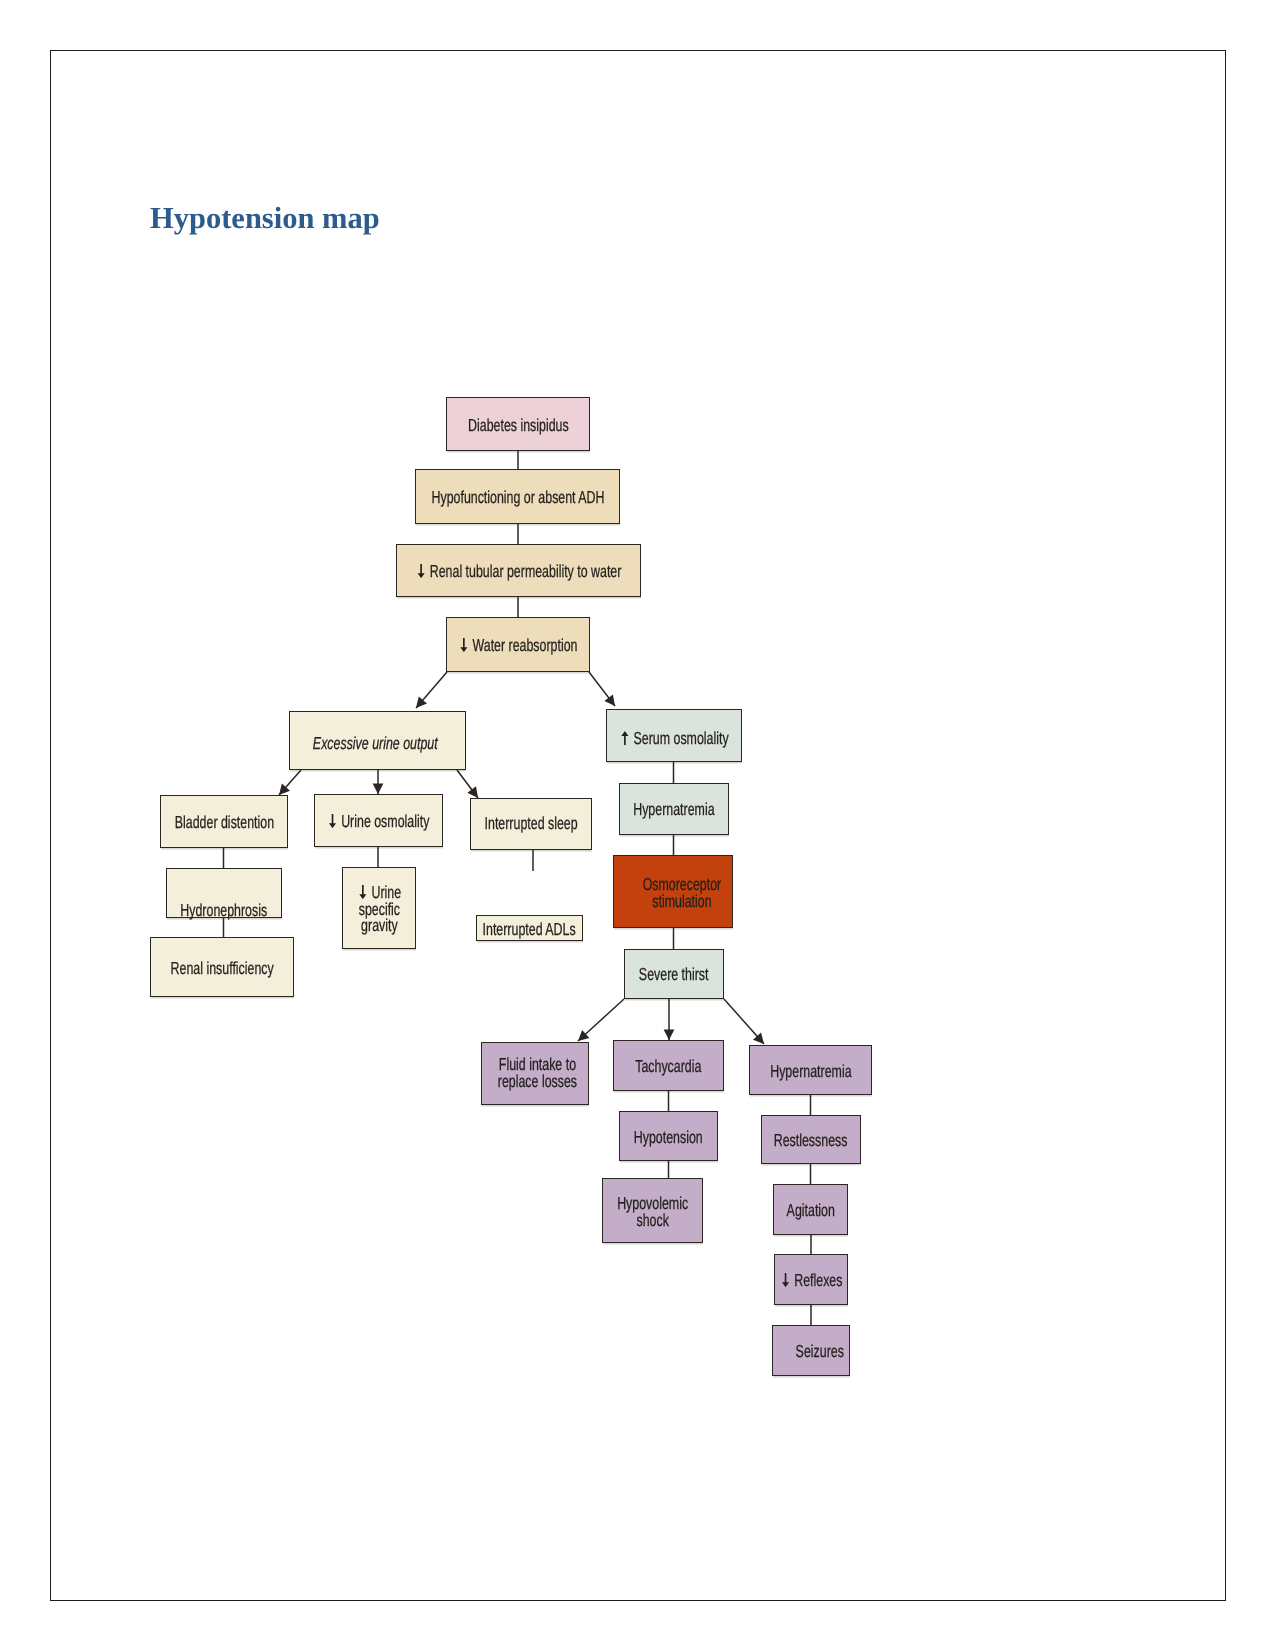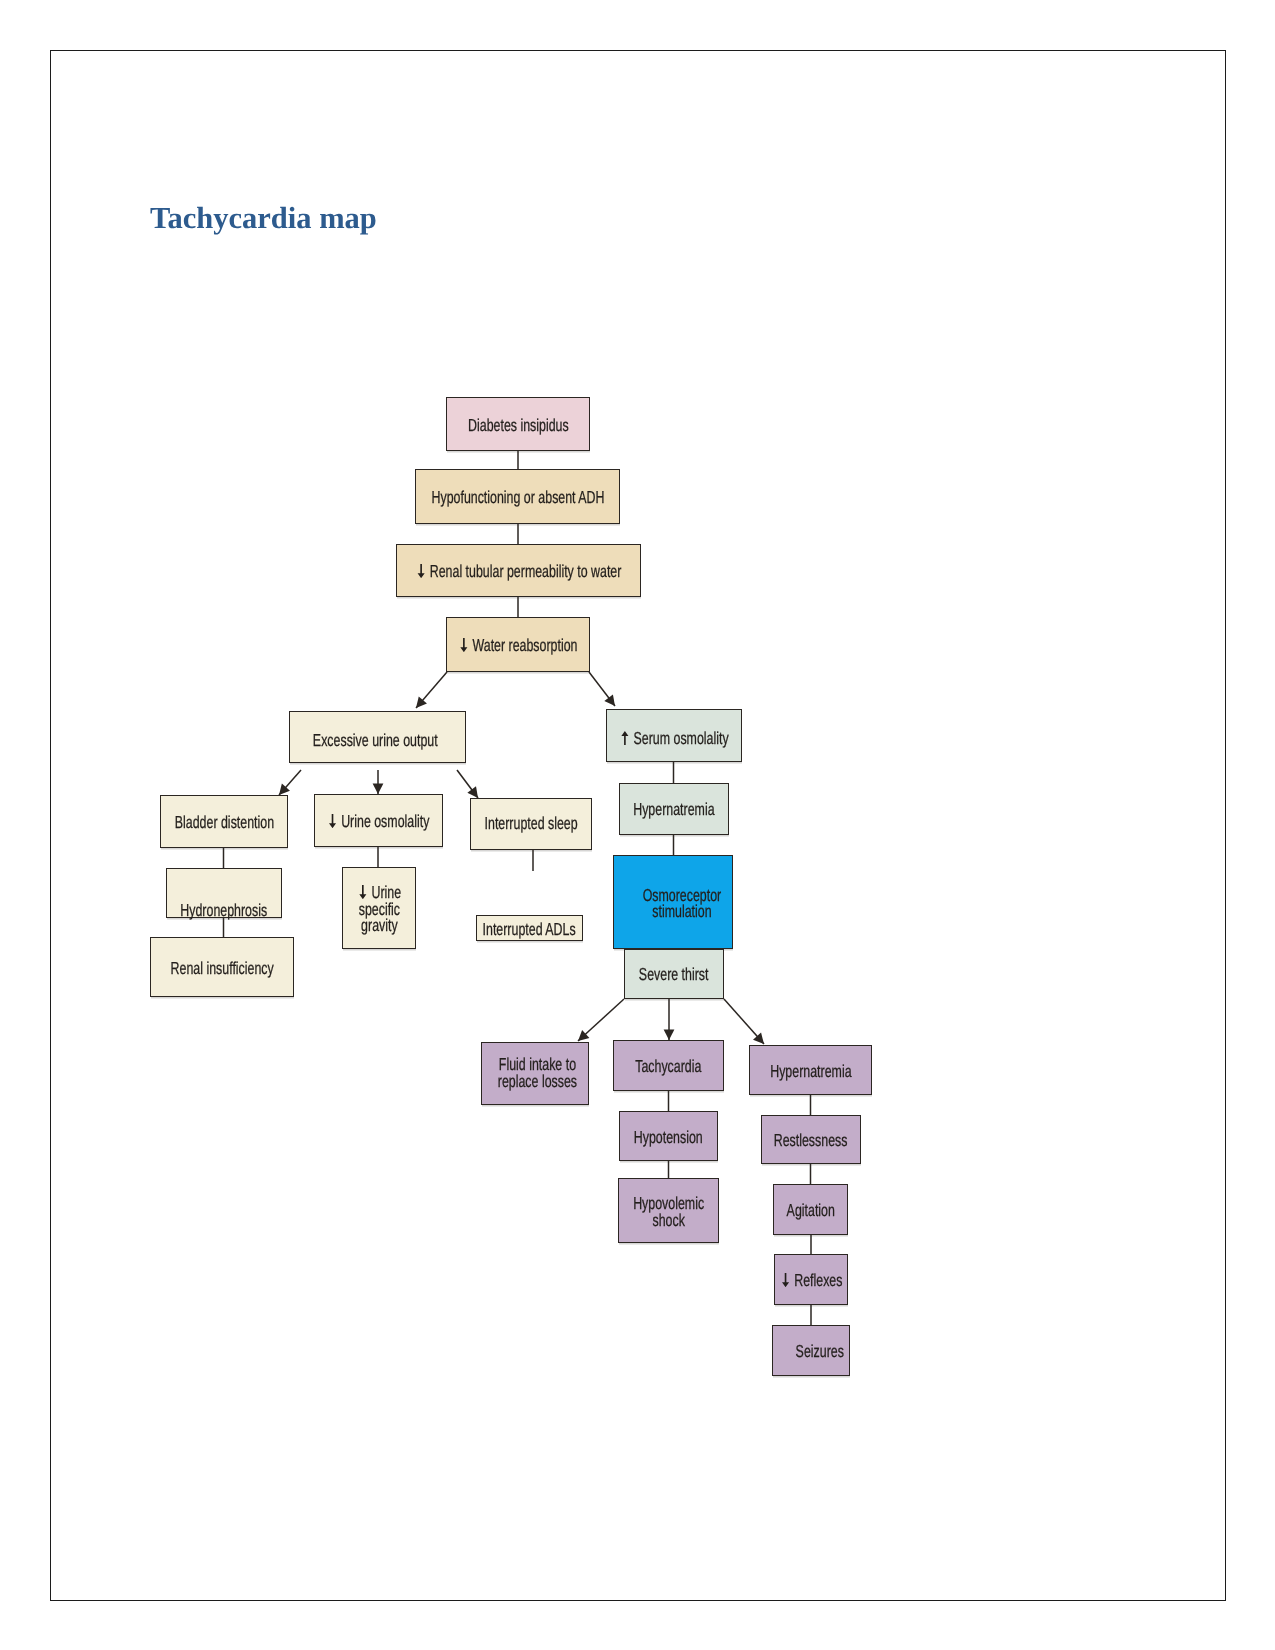--- a/index.html
+++ b/index.html
@@ -12,21 +12,21 @@
   .node{position:absolute;box-sizing:border-box;border:1.6px solid #2b2622;display:flex;align-items:center;justify-content:center;box-shadow:0.5px 2px 0 -0.5px rgba(70,64,58,0.22);}
   .node .lbl{display:inline-block;transform:translateY(1.1px) scaleX(0.715);transform-origin:center center;white-space:pre;text-align:center;backface-visibility:hidden;font-size:17.35px;line-height:16.5px;color:#231f1c;-webkit-text-stroke:0.28px #231f1c;}
   svg.links{position:absolute;left:0;top:0;width:1275px;height:1650px;pointer-events:none;}
   svg.arrow-glyph{display:inline-block;vertical-align:baseline;margin-bottom:-0.6px;}
 </style>
 </head>
 <body>
 
 <div id="page" style="background: rgb(255, 255, 255);">
   <div id="page-border" style="border-color: rgb(28, 28, 28);"></div>
-  <div id="title" style="color: rgb(45, 91, 142);">Tachycardia map</div>
+  <div id="title" style="color: rgb(45, 91, 142);">Hypotension map</div>
   <div id="diagram">
     <svg class="links" id="links" viewBox="0 0 1275 1650">
         <line x1="518" y1="451" x2="518" y2="469" stroke="#2b2622" stroke-width="1.5"></line>
         <line x1="518" y1="524" x2="518" y2="544" stroke="#2b2622" stroke-width="1.5"></line>
         <line x1="518" y1="597" x2="518" y2="617" stroke="#2b2622" stroke-width="1.5"></line>
         <line x1="447" y1="672" x2="416" y2="708" stroke="#2b2622" stroke-width="1.5"></line>
         <polygon points="416.00,708.00 418.76,696.52 426.94,703.57" fill="#2b2622"></polygon>
         <line x1="589" y1="672" x2="615" y2="706" stroke="#2b2622" stroke-width="1.5"></line>
         <polygon points="615.00,706.00 604.33,700.94 612.91,694.38" fill="#2b2622"></polygon>
         <line x1="301" y1="770" x2="279" y2="795" stroke="#2b2622" stroke-width="1.5"></line>
@@ -64,21 +64,21 @@
           </svg> Renal tubular permeability to water</span>
       </div>
       <div class="node" style="left: 415px; top: 469px; width: 205px; height: 55px; background: rgb(238, 221, 186); border-color: rgb(43, 38, 34); border-width: 1.6px;">
         <span class="lbl" style="color: rgb(35, 31, 28); font-size: 17.35px; line-height: 16.5px; text-align: center;">Hypofunctioning or absent ADH</span>
       </div>
       <div class="node" style="left: 446px; top: 617px; width: 144px; height: 55px; background: rgb(238, 221, 186); border-color: rgb(43, 38, 34); border-width: 1.6px;">
         <span class="lbl" style="color: rgb(35, 31, 28); font-size: 17.35px; line-height: 16.5px; text-align: center;"><svg viewBox="0 0 14.5 14.1" width="14.5" height="14.1" class="arrow-glyph">
             <path d="M6.1 0 L6.1 9.1 L2.3 9.1 L7.25 14.1 L12.2 9.1 L8.4 9.1 L8.4 0 Z" fill="#231f1c"></path>
           </svg> Water reabsorption</span>
       </div>
-      <div class="node" style="left: 289px; top: 711px; width: 177px; height: 52px; background: rgb(244, 239, 219); border-color: rgb(43, 38, 34); border-width: 1.6px;">
+      <div class="node" style="left: 289px; top: 711px; width: 177px; height: 59px; background: rgb(244, 239, 219); border-color: rgb(43, 38, 34); border-width: 1.6px; font-style: italic;">
         <span class="lbl" style="color: rgb(35, 31, 28); font-size: 17.35px; line-height: 16.5px; text-align: center; transform: translate(-2px, 3.1px) scaleX(0.715);">Excessive urine output</span>
       </div>
       <div class="node" style="left: 606px; top: 709px; width: 136px; height: 53px; background: rgb(218, 228, 220); border-color: rgb(43, 38, 34); border-width: 1.6px;">
         <span class="lbl" style="color: rgb(35, 31, 28); font-size: 17.35px; line-height: 16.5px; text-align: center; transform: translate(0px, 3.1px) scaleX(0.715);"><svg viewBox="0 0 14.5 14.1" width="14.5" height="14.1" class="arrow-glyph">
             <path d="M6.1 14.1 L6.1 5 L2.3 5 L7.25 0 L12.2 5 L8.4 5 L8.4 14.1 Z" fill="#231f1c"></path>
           </svg> Serum osmolality</span>
       </div>
       <div class="node" style="left: 160px; top: 795px; width: 128px; height: 53px; background: rgb(244, 239, 219); border-color: rgb(43, 38, 34); border-width: 1.6px;">
         <span class="lbl" style="color: rgb(35, 31, 28); font-size: 17.35px; line-height: 16.5px; text-align: center;">Bladder distention</span>
       </div>
@@ -97,21 +97,21 @@
         <span class="lbl" style="color: rgb(35, 31, 28); font-size: 17.35px; line-height: 16.5px; text-align: center;">Hydronephrosis</span>
       </div>
       <div class="node" style="left: 342px; top: 867px; width: 74px; height: 82px; background: rgb(244, 239, 219); border-color: rgb(43, 38, 34); border-width: 1.6px;">
         <span class="lbl" style="color: rgb(35, 31, 28); font-size: 17.35px; line-height: 16.5px; text-align: center;"><svg viewBox="0 0 14.5 14.1" width="14.5" height="14.1" class="arrow-glyph">
             <path d="M6.1 0 L6.1 9.1 L2.3 9.1 L7.25 14.1 L12.2 9.1 L8.4 9.1 L8.4 0 Z" fill="#231f1c"></path>
           </svg> Urine<br>specific<br>gravity</span>
       </div>
       <div class="node" style="left: 476px; top: 870px; width: 107px; height: 26px; background: rgb(244, 239, 219); border-color: rgb(43, 38, 34); border-width: 1.6px; margin-top: 45px;">
         <span class="lbl" style="color: rgb(35, 31, 28); font-size: 17.35px; line-height: 16.5px; text-align: center;">Interrupted ADLs</span>
       </div>
-      <div class="node" style="left: 613px; top: 855px; width: 120px; height: 94px; background: #0ea5e9; border-color: rgb(43, 38, 34); border-width: 1.6px; padding-left: 17px;">
+      <div class="node" style="left: 613px; top: 855px; width: 120px; height: 73px; background: #c2410c; border-color: rgb(43, 38, 34); border-width: 1.6px; padding-left: 17px;">
         <span class="lbl" style="color: rgb(35, 31, 28); font-size: 17.35px; line-height: 16.5px; text-align: center;">Osmoreceptor<br>stimulation</span>
       </div>
       <div class="node" style="left: 150px; top: 937px; width: 144px; height: 60px; background: rgb(244, 239, 219); border-color: rgb(43, 38, 34); border-width: 1.6px;">
         <span class="lbl" style="color: rgb(35, 31, 28); font-size: 17.35px; line-height: 16.5px; text-align: center;">Renal insufficiency</span>
       </div>
       <div class="node" style="left: 624px; top: 949px; width: 100px; height: 50px; background: rgb(218, 228, 220); border-color: rgb(43, 38, 34); border-width: 1.6px;">
         <span class="lbl" style="color: rgb(35, 31, 28); font-size: 17.35px; line-height: 16.5px; text-align: center; transform: translate(0px, -0.3px) scaleX(0.715);">Severe thirst</span>
       </div>
       <div class="node" style="left: 481px; top: 1042px; width: 108px; height: 63px; background: rgb(195, 173, 201); border-color: rgb(43, 38, 34); border-width: 1.6px;">
         <span class="lbl" style="color: rgb(35, 31, 28); font-size: 17.35px; line-height: 16.5px; text-align: center; transform: translate(2px, -1.3px) scaleX(0.715);">Fluid intake to<br>replace losses</span>
@@ -121,21 +121,21 @@
       </div>
       <div class="node" style="left: 749px; top: 1045px; width: 123px; height: 50px; background: rgb(195, 173, 201); border-color: rgb(43, 38, 34); border-width: 1.6px;">
         <span class="lbl" style="color: rgb(35, 31, 28); font-size: 17.35px; line-height: 16.5px; text-align: center;">Hypernatremia</span>
       </div>
       <div class="node" style="left: 619px; top: 1111px; width: 99px; height: 50px; background: rgb(195, 173, 201); border-color: rgb(43, 38, 34); border-width: 1.6px;">
         <span class="lbl" style="color: rgb(35, 31, 28); font-size: 17.35px; line-height: 16.5px; text-align: center;">Hypotension</span>
       </div>
       <div class="node" style="left: 761px; top: 1115px; width: 100px; height: 49px; background: rgb(195, 173, 201); border-color: rgb(43, 38, 34); border-width: 1.6px;">
         <span class="lbl" style="color: rgb(35, 31, 28); font-size: 17.35px; line-height: 16.5px; text-align: center;">Restlessness</span>
       </div>
-      <div class="node" style="left: 618px; top: 1178px; width: 101px; height: 65px; background: rgb(195, 173, 201); border-color: rgb(43, 38, 34); border-width: 1.6px;">
+      <div class="node" style="left: 602px; top: 1178px; width: 101px; height: 65px; background: rgb(195, 173, 201); border-color: rgb(43, 38, 34); border-width: 1.6px;">
         <span class="lbl" style="color: rgb(35, 31, 28); font-size: 17.35px; line-height: 16.5px; text-align: center;">Hypovolemic<br>shock</span>
       </div>
       <div class="node" style="left: 773px; top: 1184px; width: 75px; height: 51px; background: rgb(195, 173, 201); border-color: rgb(43, 38, 34); border-width: 1.6px;">
         <span class="lbl" style="color: rgb(35, 31, 28); font-size: 17.35px; line-height: 16.5px; text-align: center;">Agitation</span>
       </div>
       <div class="node" style="left: 774px; top: 1254px; width: 74px; height: 51px; background: rgb(195, 173, 201); border-color: rgb(43, 38, 34); border-width: 1.6px;">
         <span class="lbl" style="color: rgb(35, 31, 28); font-size: 17.35px; line-height: 16.5px; text-align: center;"><svg viewBox="0 0 14.5 14.1" width="14.5" height="14.1" class="arrow-glyph">
             <path d="M6.1 0 L6.1 9.1 L2.3 9.1 L7.25 14.1 L12.2 9.1 L8.4 9.1 L8.4 0 Z" fill="#231f1c"></path>
           </svg> Reflexes</span>
       </div>

